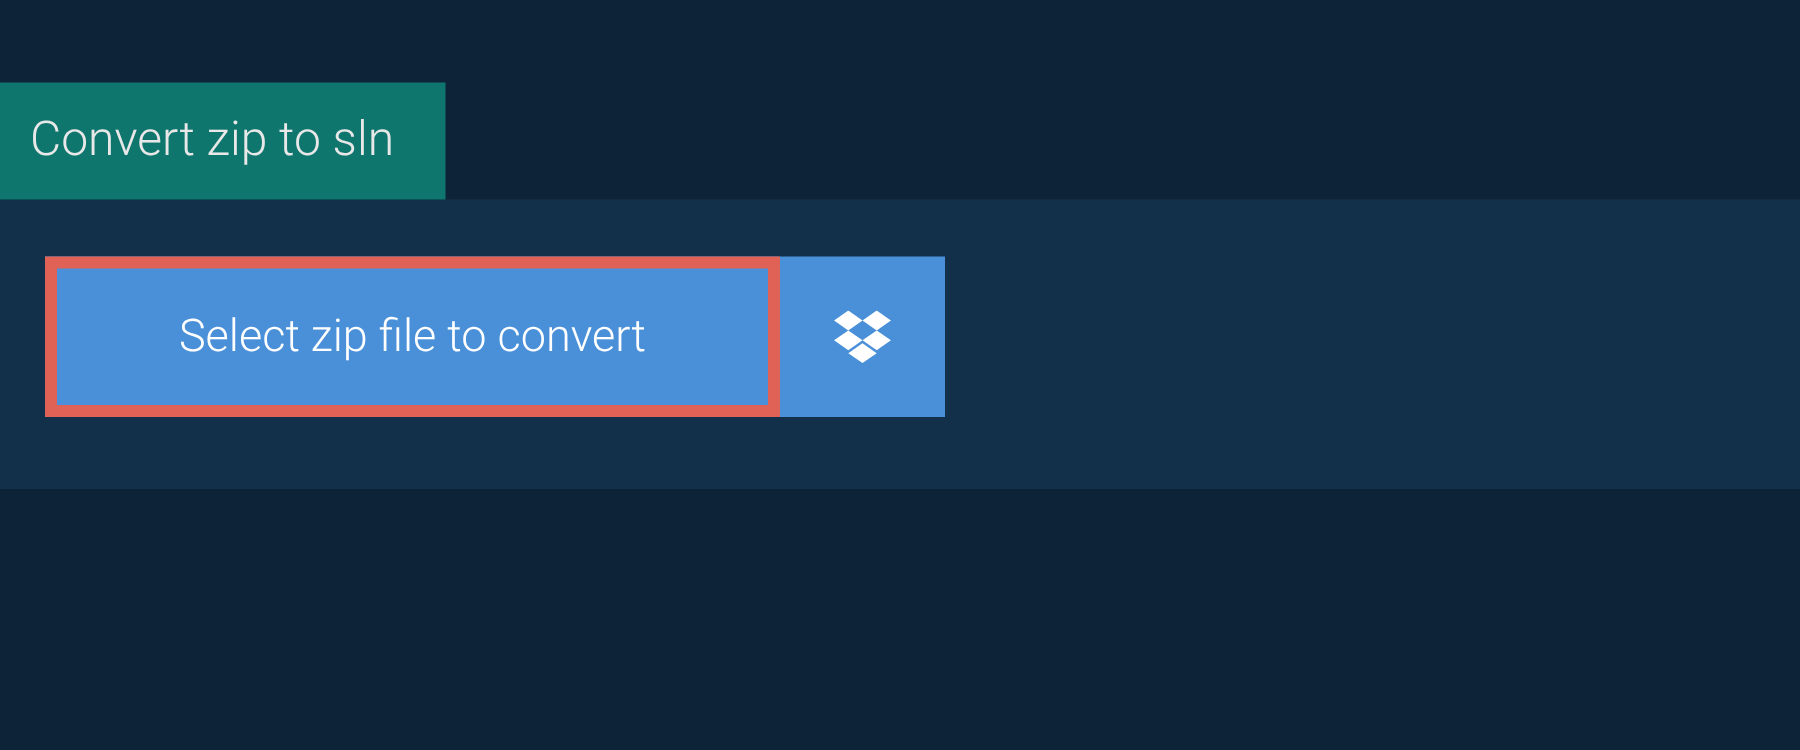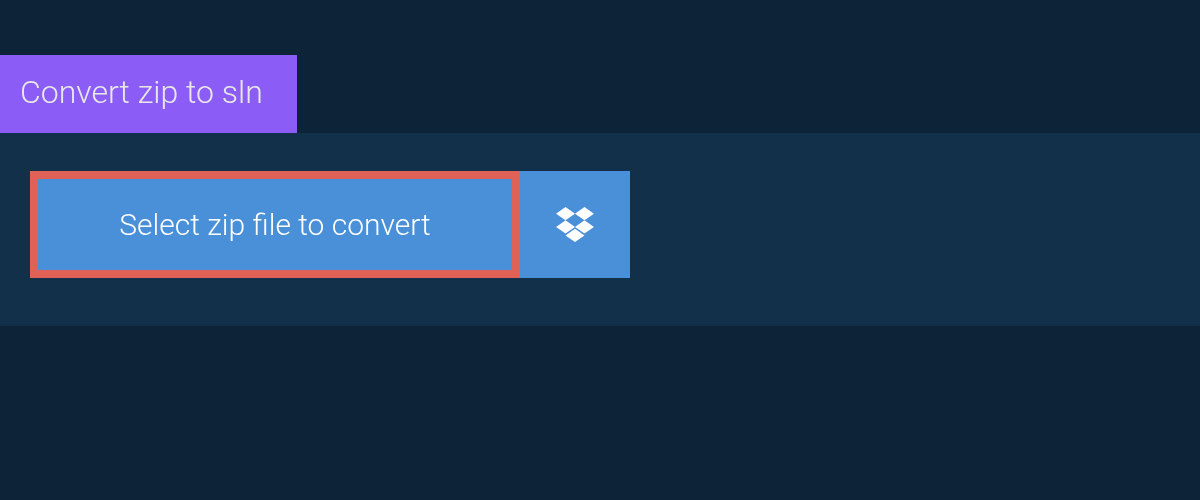--- a/index.html
+++ b/index.html
@@ -12,21 +12,21 @@
       height: 500px;
       background: #0d2438;
       font-family: -apple-system, BlinkMacSystemFont, "Segoe UI", Roboto, Helvetica, Arial, sans-serif;
       overflow: hidden;
     }
     .tab-container {
       display: flex;
       padding-top: 55px;
     }
     .tab {
-      background: #8b5cf6;
+      background: #0f766e;
       color: #e8e8e8;
       font-size: 32px;
       font-weight: 300;
       padding: 18px 34px 22px 20px;
       display: inline-block;
     }
     .panel {
       background: #13304b;
       padding: 38px 30px 48px 30px;
     }

